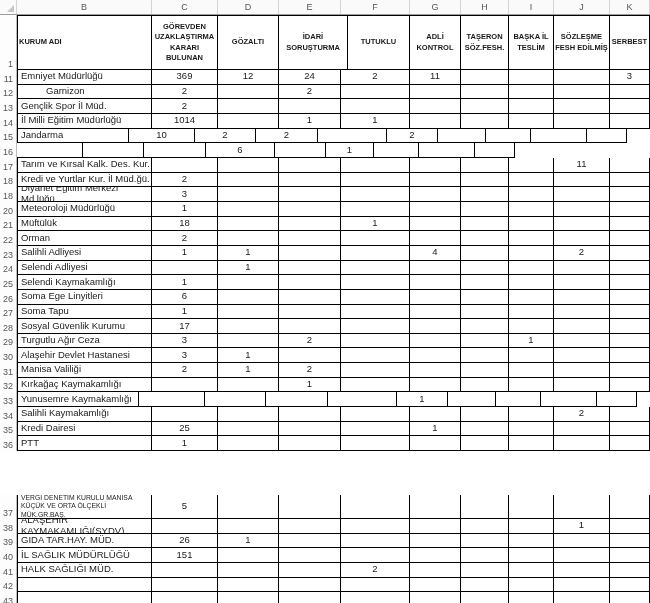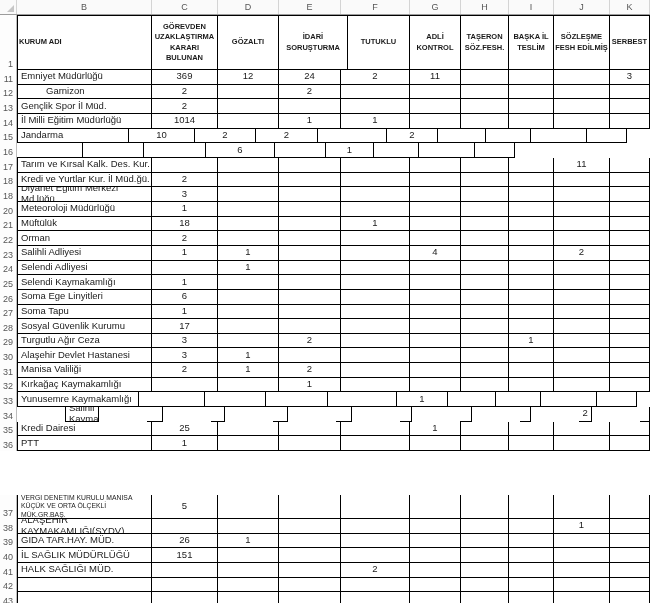--- a/index.html
+++ b/index.html
@@ -360,21 +360,21 @@
         <div class="cell" style="width: 66px;"></div>
         <div class="cell" style="width: 61px;"></div>
         <div class="cell" style="width: 62px;"></div>
         <div class="cell" style="width: 69px;"></div>
         <div class="cell" style="width: 51px;">1</div>
         <div class="cell" style="width: 48px;"></div>
         <div class="cell" style="width: 45px;"></div>
         <div class="cell" style="width: 56px;"></div>
         <div class="cell" style="width: 40px;"></div>
       </div>
-      <div class="row" style="height: 14.67px; gap: 48px;">
+      <div class="row" style="height: 14.67px;">
         <div class="rnum">34</div>
         <div class="cell first name" style="width: 135px;">Salihli Kaymakamlığı</div>
         <div class="cell" style="width: 66px;"></div>
         <div class="cell" style="width: 61px;"></div>
         <div class="cell" style="width: 62px;"></div>
         <div class="cell" style="width: 69px;"></div>
         <div class="cell" style="width: 51px;"></div>
         <div class="cell" style="width: 48px;"></div>
         <div class="cell" style="width: 45px;"></div>
         <div class="cell" style="width: 56px;">2</div>

